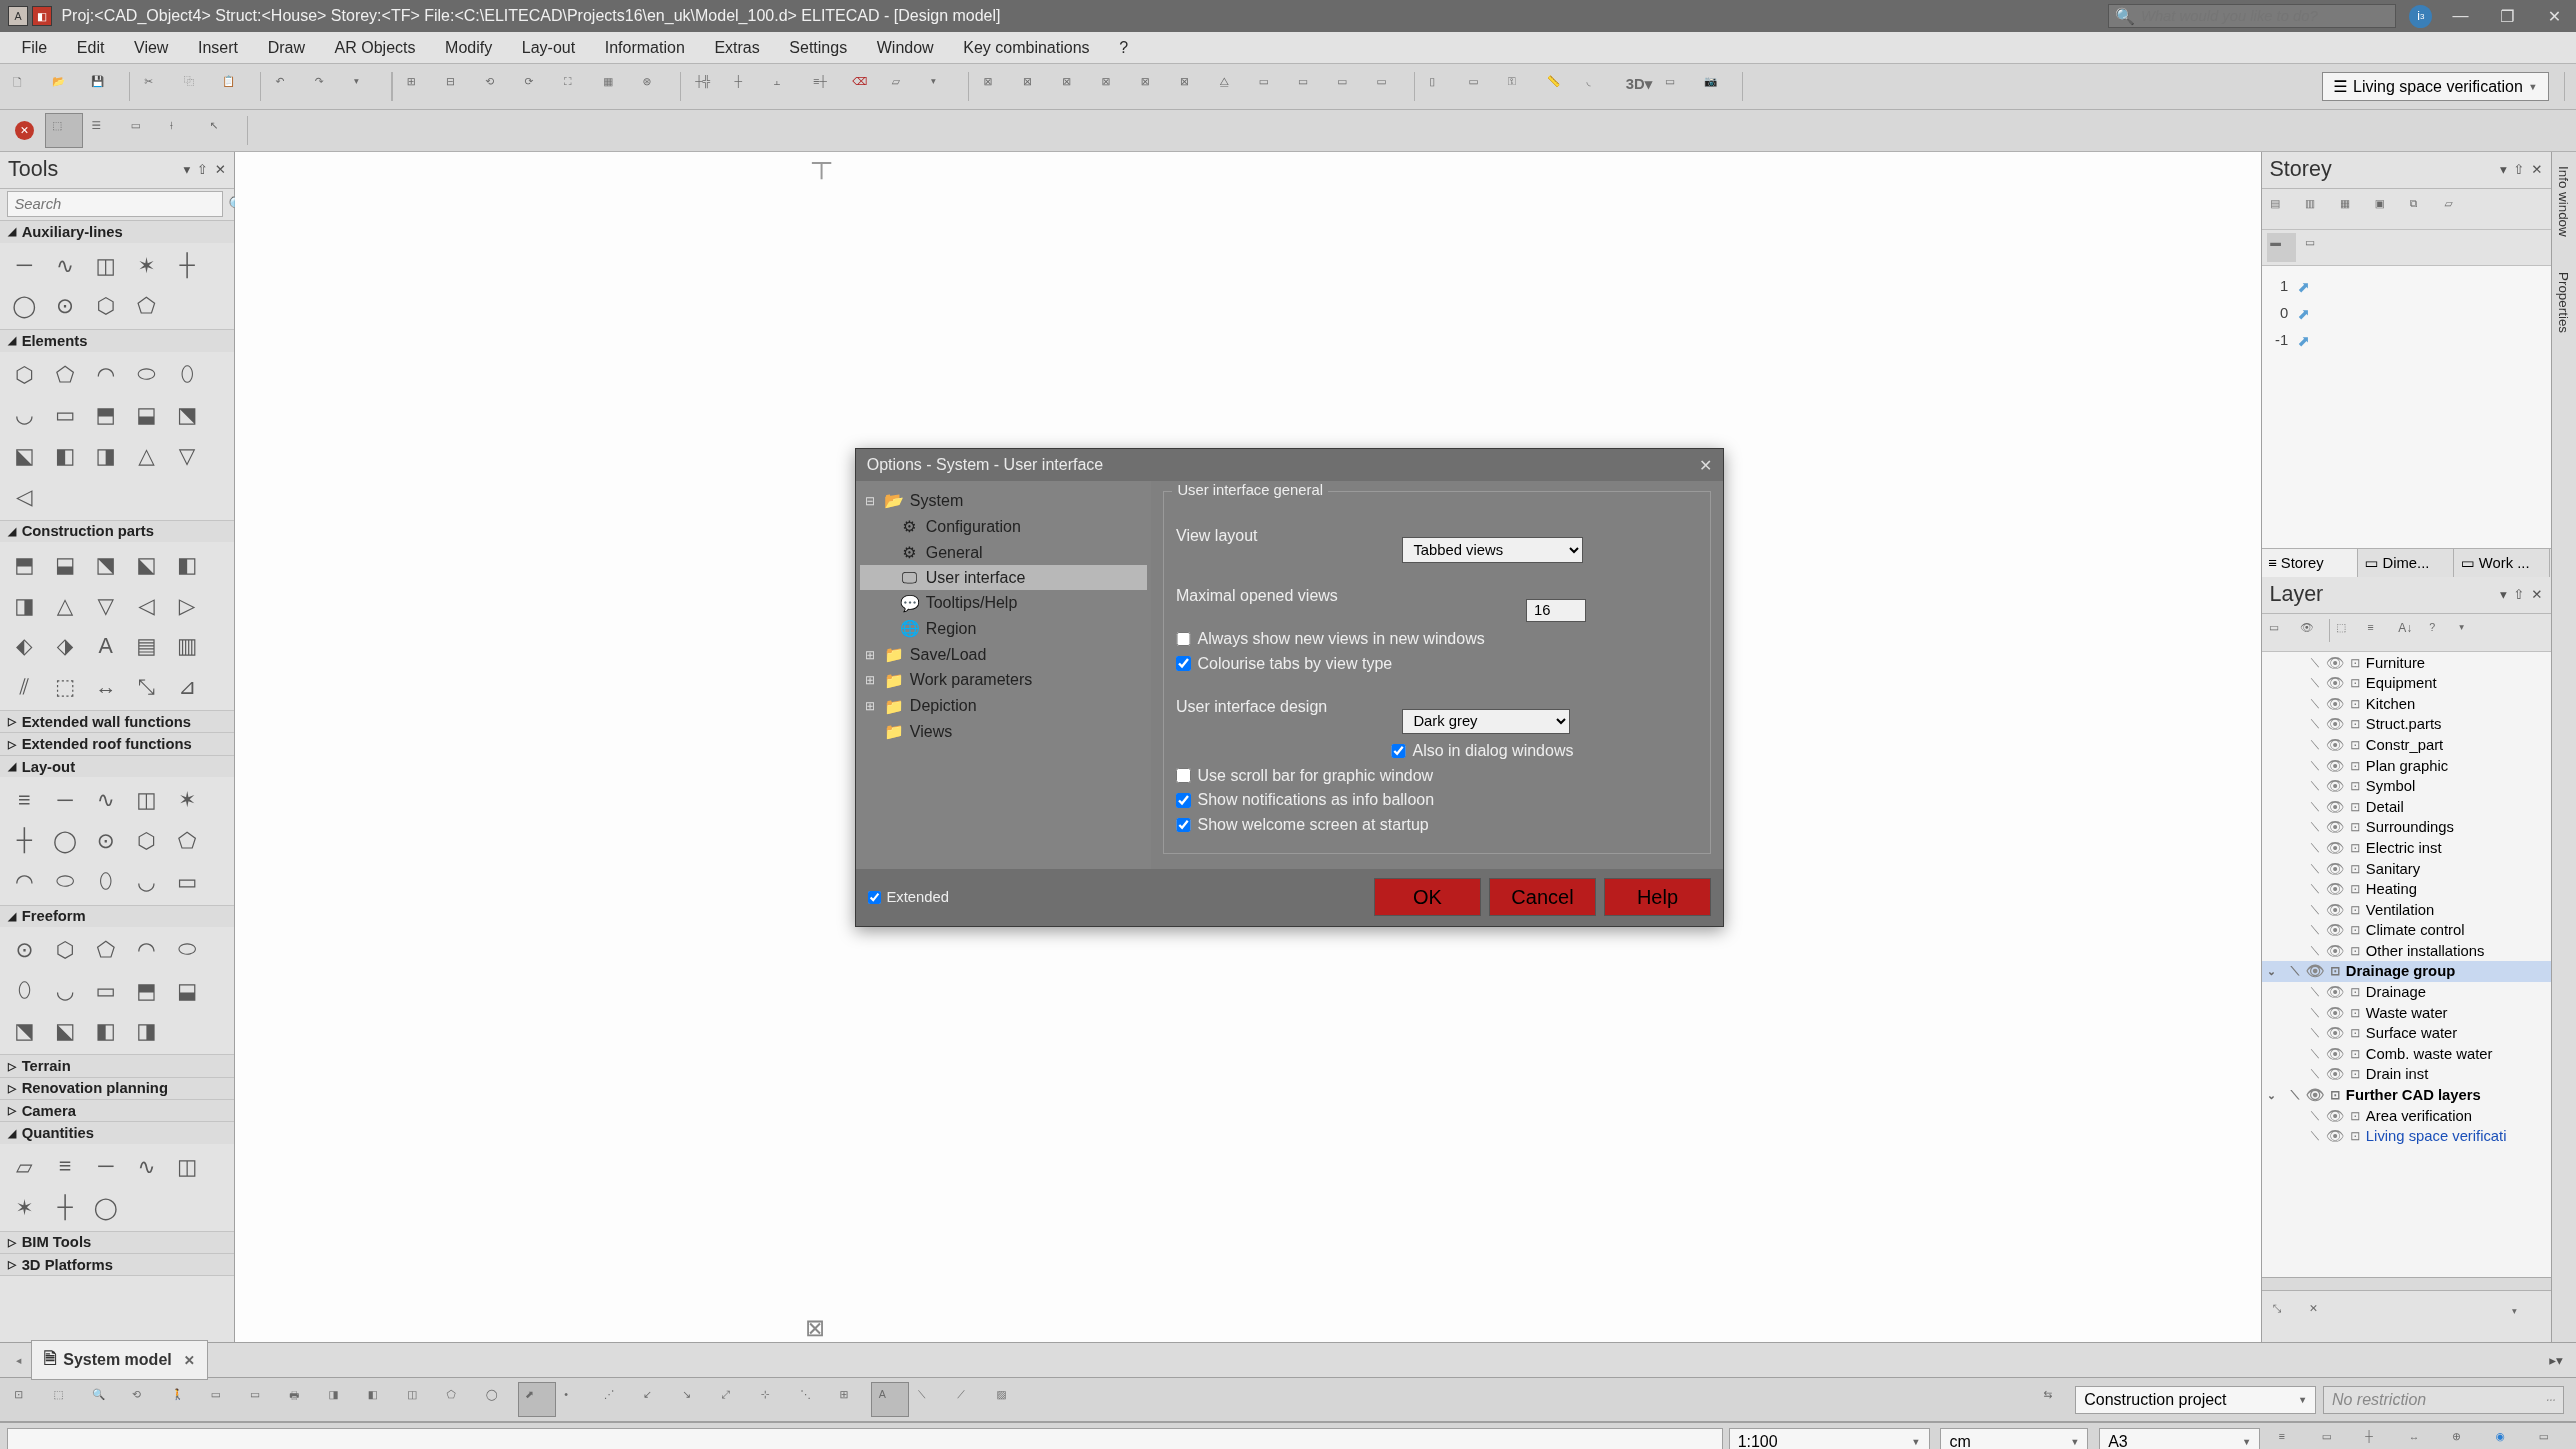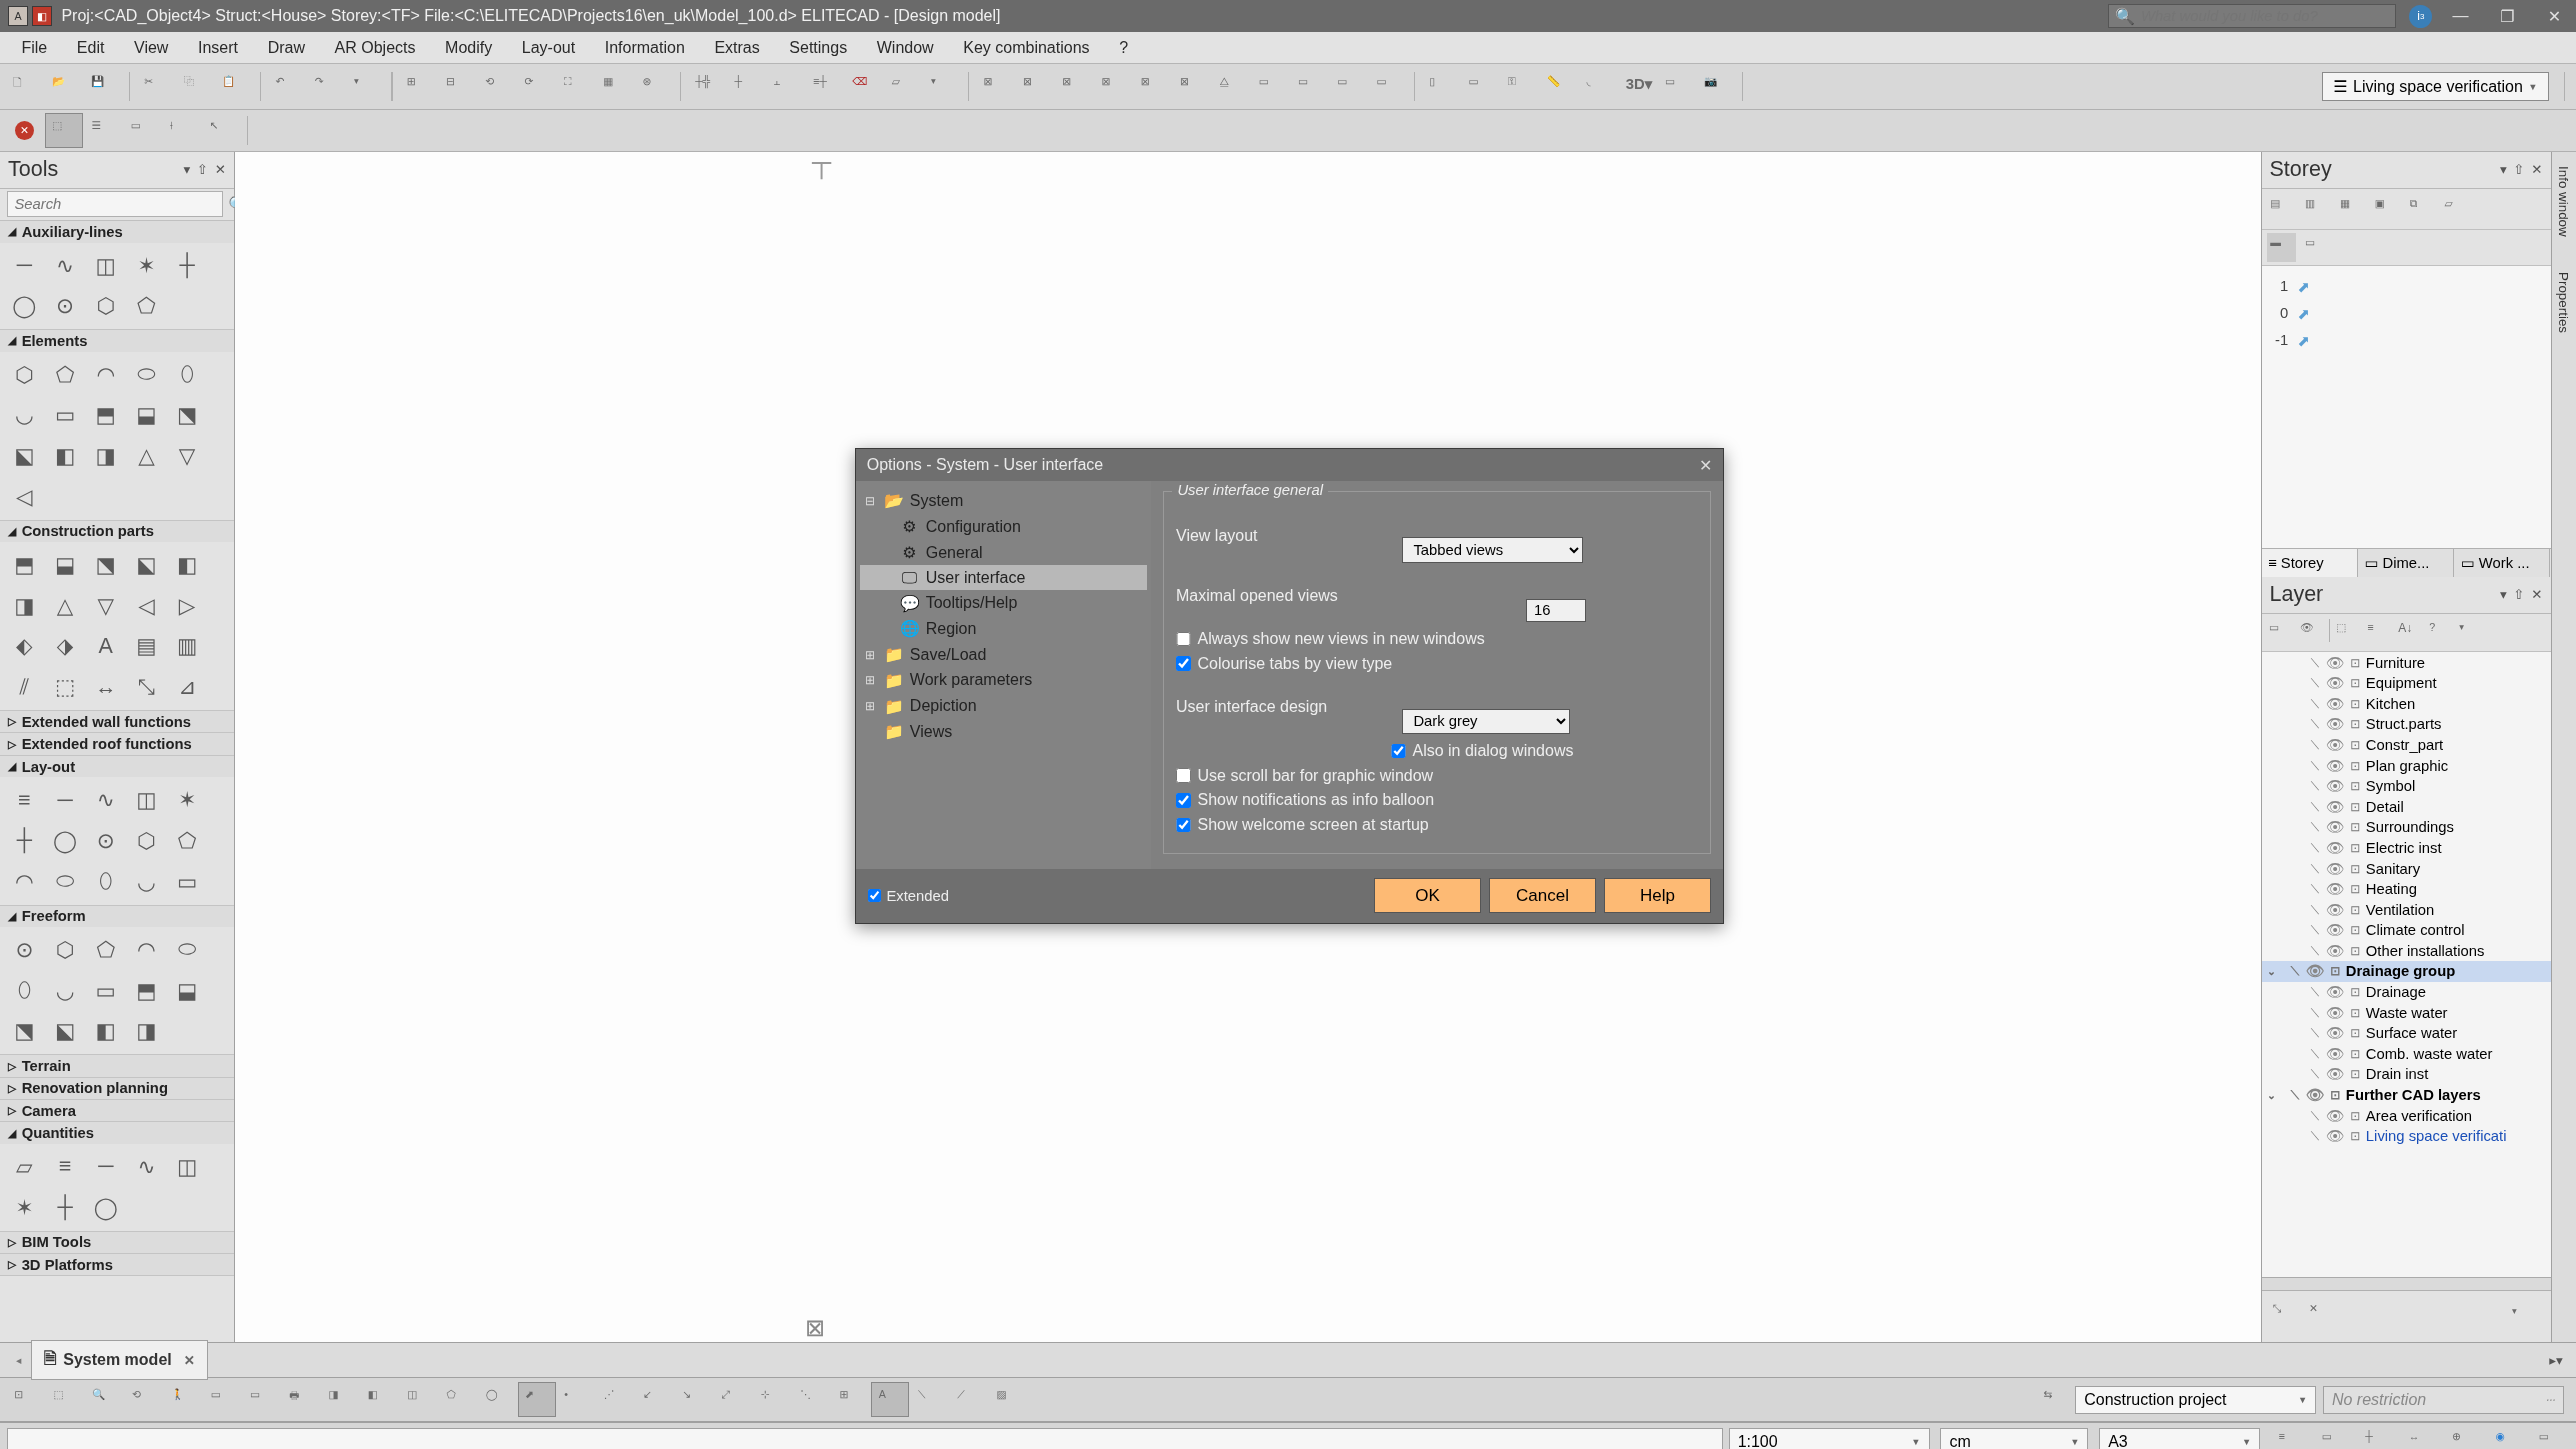--- a/index.html
+++ b/index.html
@@ -92,33 +92,33 @@
 .dialog-title .close { margin-left: auto; color: #ddd; font-size: 16px; cursor: default; }
 .dialog-body { display: flex; background: #808080; }
 .dialog-tree { width: 295px; background: #838383; padding: 6.7px 4px; color: #222; font-size: 16px; }
 .tree-item { display: flex; align-items: center; padding: 3.4px 2.7px; gap: 6.7px; }
 .tree-item .exp { width: 14.8px; text-align: center; color: #ddd; font-size: 12px; }
 .tree-item .ticon { width: 19px; text-align: center; }
 .tree-item.child { padding-left: 40px; }
 .tree-item.selected { background: #b8b8b8; }
 .dialog-right { flex: 1; padding: 9.4px 12px; color: #222; font-size: 16px; }
 .groupbox { border: 0.7px solid #9a9a9a; padding: 9.4px 12px 12px; position: relative; margin-bottom: 5.4px; }
-.groupbox .legend { position: absolute; top: -9.4px; left: 8px; background: #808080; padding: 0 5.4px; font-size: 14.8px; color: #eee; font-style: italic; }
+.groupbox .legend { position: absolute; top: -9.4px; left: 8px; background: #808080; padding: 0 5.4px; font-size: 14.8px; color: #eee; }
 .form-row { display: flex; align-items: center; margin: 8px 0; gap: 10.7px; }
 .form-row .lbl { width: 215px; color: #eee; }
 .form-row select, .form-row input[type=text] { background: #f0f0f0; border: 0.7px solid #555; padding: 2.7px 6.7px; font-size: 14.8px; margin-top: 28px; }
 .form-row select { width: 181px; }
 .form-row input[type=text] { width: 60px; }
 .chk-row { display: flex; align-items: center; gap: 6.7px; margin: 6.7px 0; color: #eee; }
 .chk-row input { width: 14.8px; height: 14.8px; }
 .chk-row.indent { margin-left: 215px; }
 .dialog-footer { display: flex; align-items: center; padding: 9.4px 12px; gap: 10.7px; background: #6f6f6f; }
 .dialog-footer .ext { display: flex; align-items: center; gap: 5.4px; color: #eee; font-size: 14.8px; }
 .dialog-footer .btns { margin-left: auto; display: flex; gap: 8px; }
-.dialog-footer button { width: 107px; padding: 6.7px 0; background: #fdba74; border: 0.7px solid #555; font-size: 17px; }
+.dialog-footer button { width: 107px; padding: 6.7px 0; background: #b91c1c; border: 0.7px solid #555; font-size: 20px; }
 
 .glyph { font-family: "Segoe UI Symbol", sans-serif; }
 
 .msg-row { height: 38px; background: #d6d6d6; border-top: 0.7px solid #a0a0a0; display: flex; align-items: center; padding: 0 6.7px; gap: 5.4px; }
 .msg-row .msg-input { flex: 1; height: 27px; background: #f6f6f6; border: 0.7px solid #a0a0a0; }
 </style>
 </head>
 <body>
 
 <div class="title-bar">

